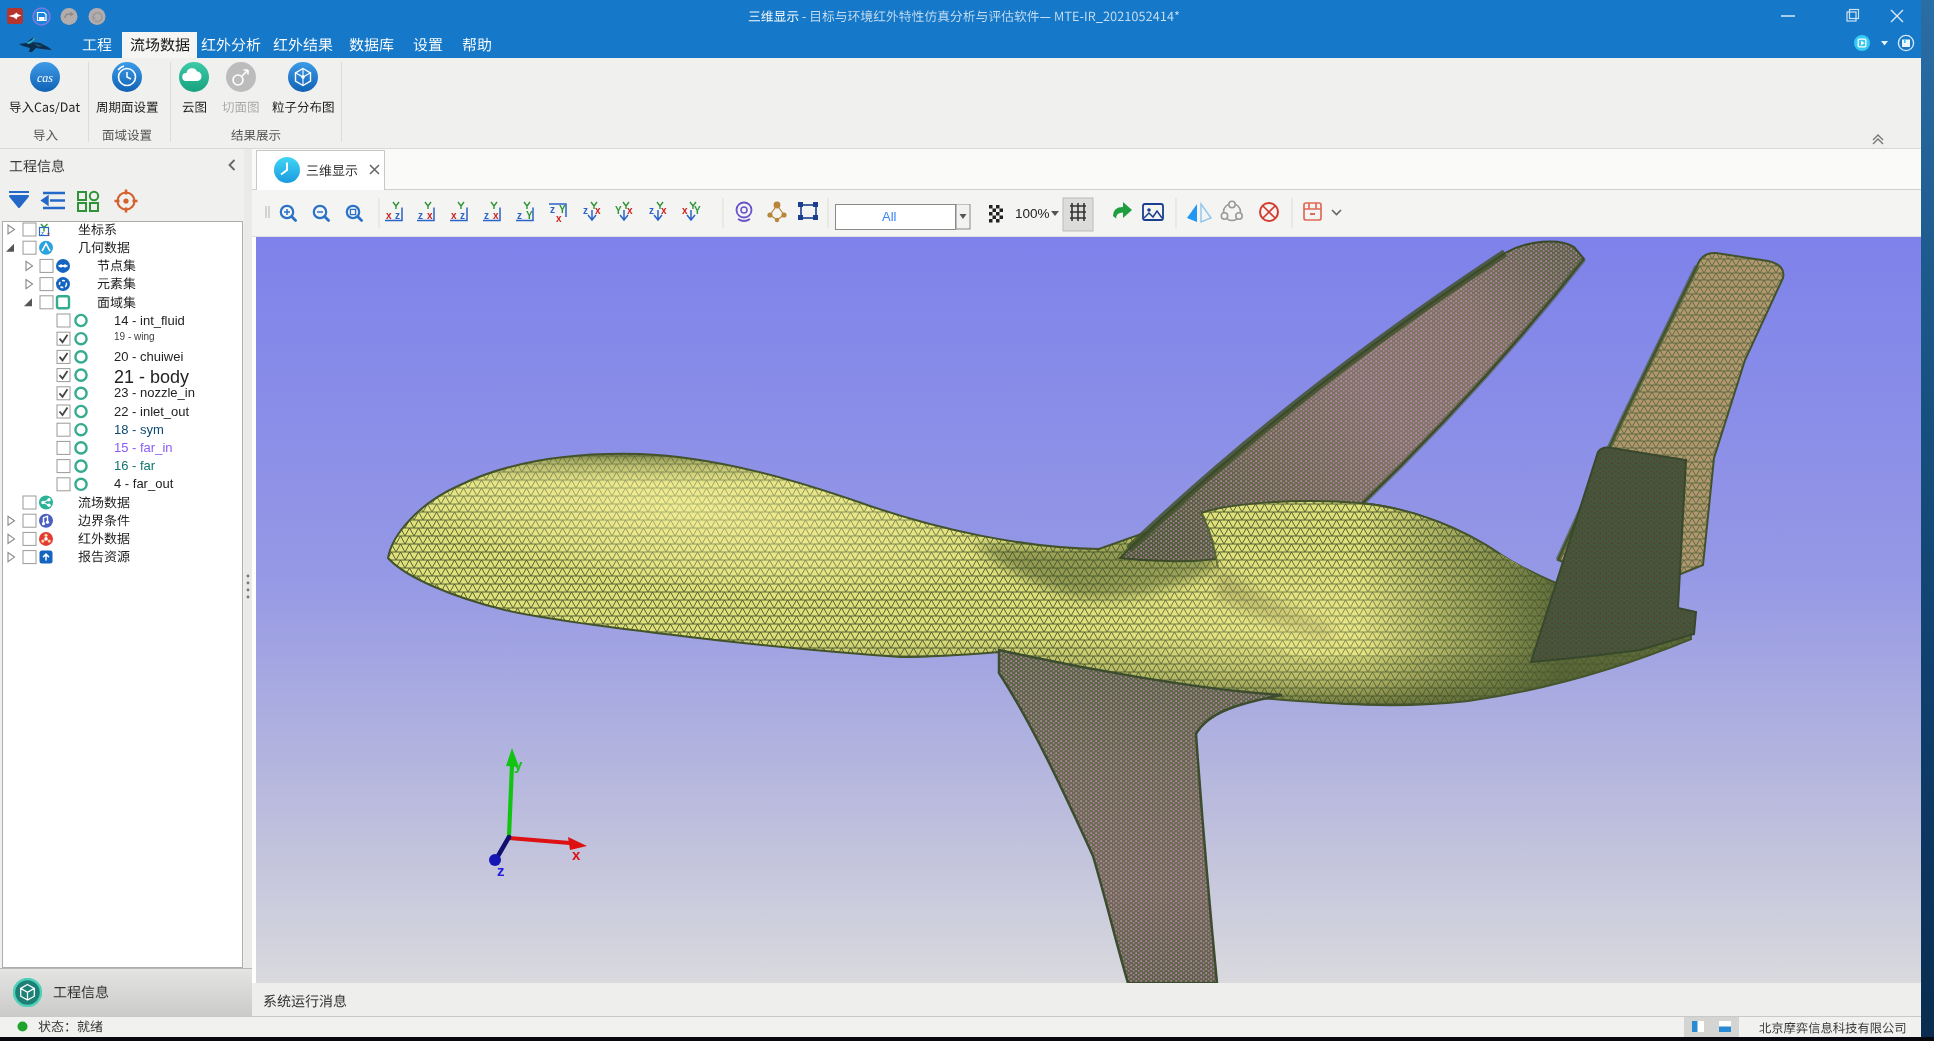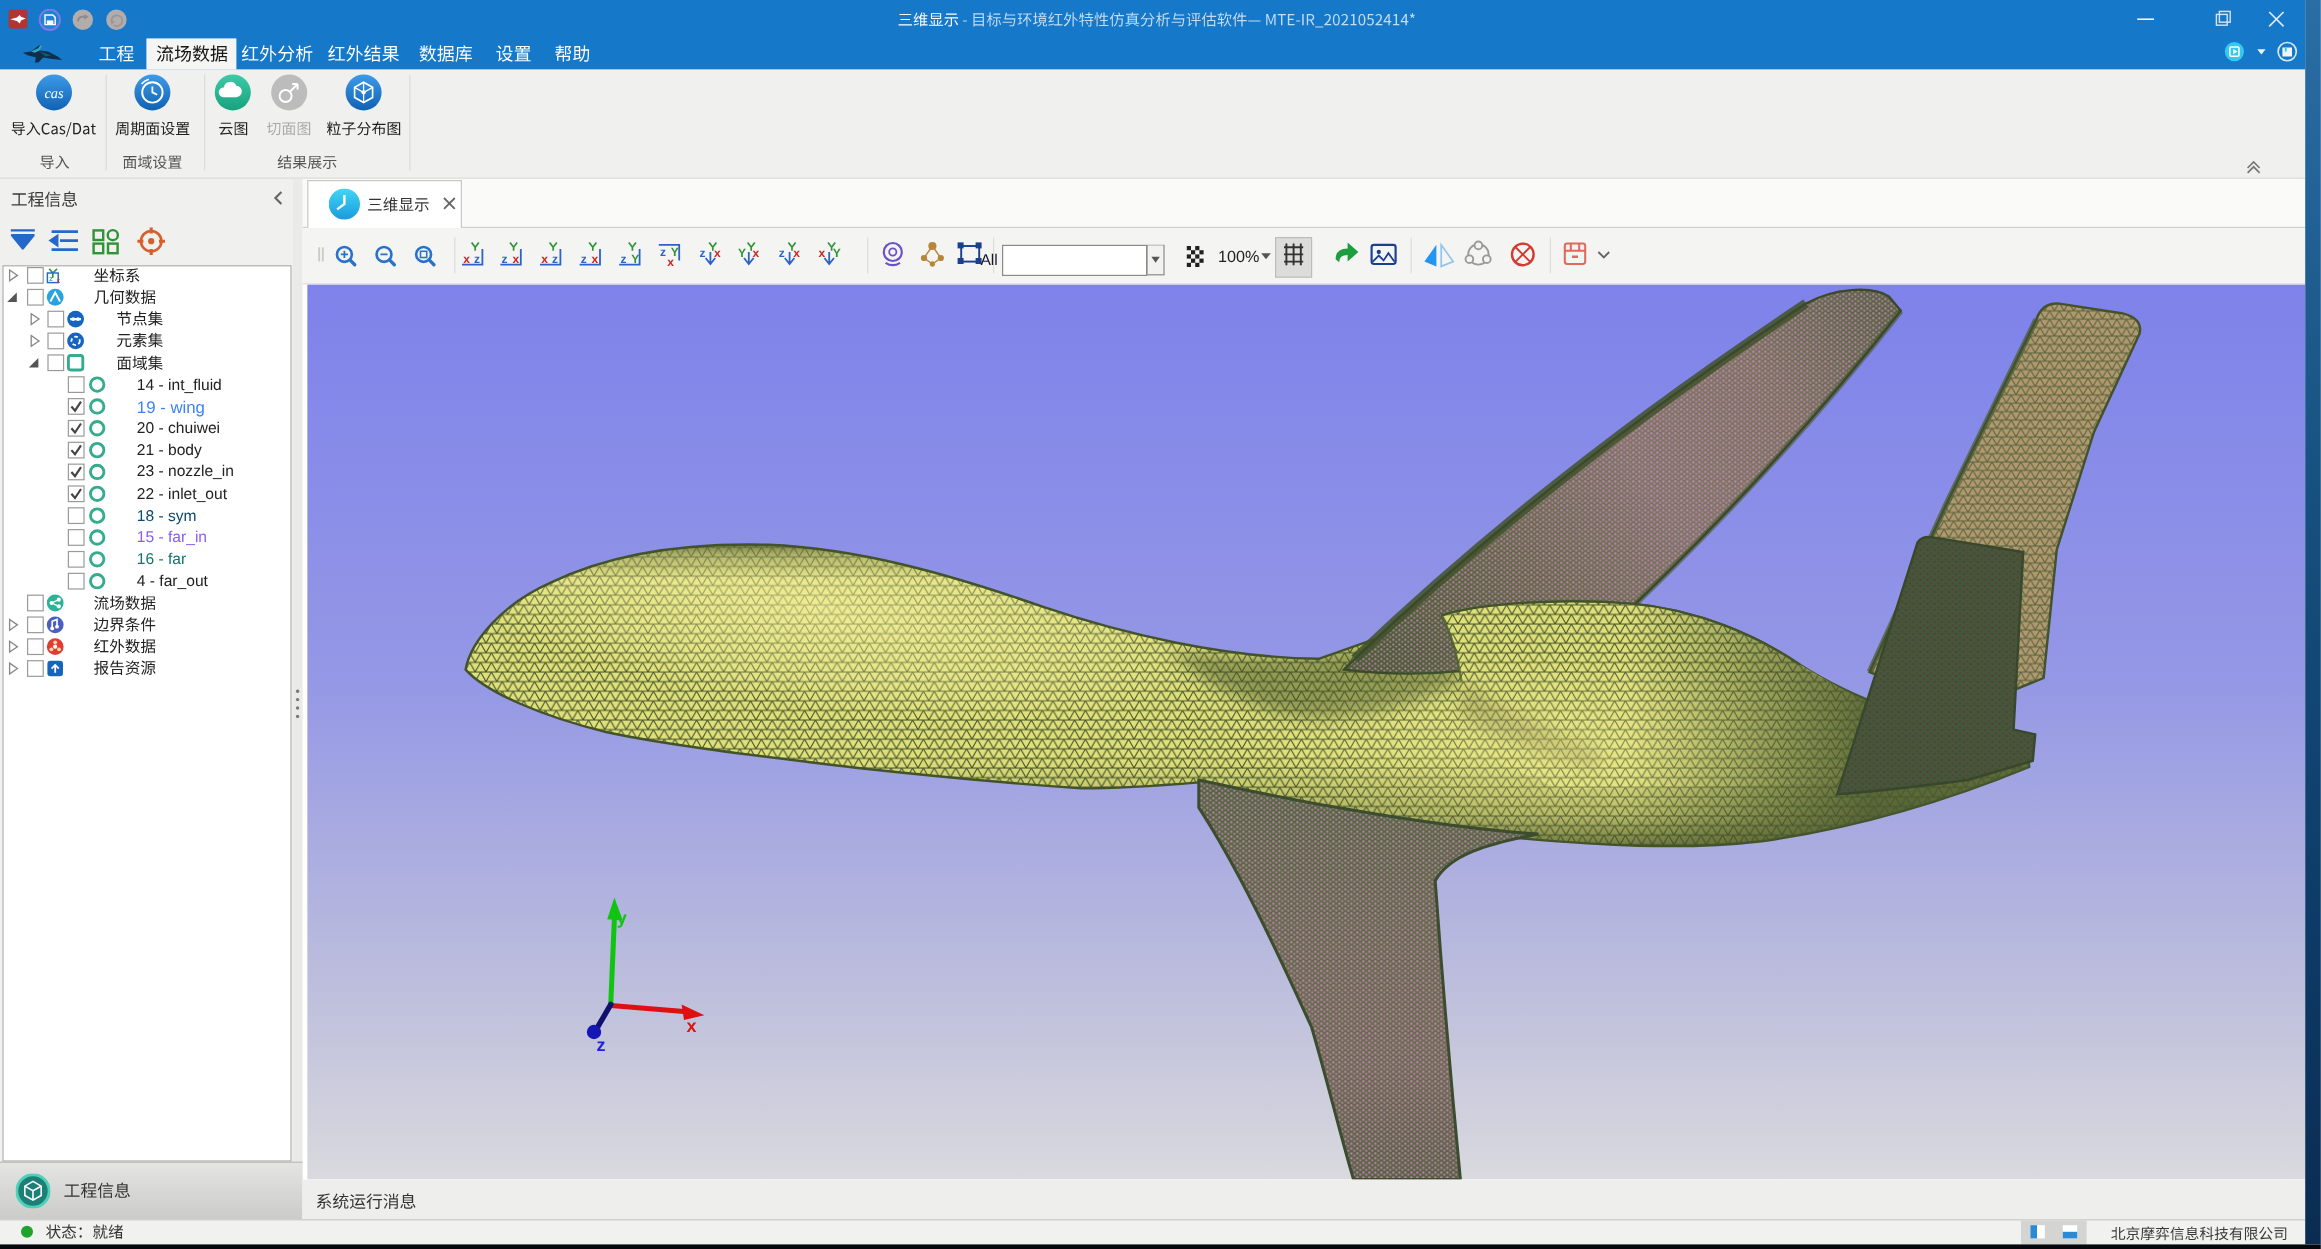--- a/index.html
+++ b/index.html
@@ -193,23 +193,23 @@
 <svg style="position:absolute;left:97.0px;top:257.2px;overflow:visible" width="39" height="18">
       <path d="M1.3 -6.3V-5.4H4.7V1.0H5.7V-5.4H10.0V-2.0C10.0 -1.8 10.0 -1.8 9.7 -1.7C9.5 -1.7 8.6 -1.7 7.6 -1.8C7.7 -1.5 7.9 -1.0 7.9 -0.7C9.2 -0.7 10.0 -0.7 10.4 -0.9C10.9 -1.1 11.0 -1.4 11.0 -2.0V-6.3ZM8.2 -10.9V-9.5H4.8V-10.9H3.8V-9.5H0.7V-8.5H3.8V-7.0H4.8V-8.5H8.2V-7.0H9.3V-8.5H12.3V-9.5H9.3V-10.9Z M16.1 -6.0H22.9V-3.7H16.1ZM17.4 -1.7C17.6 -0.8 17.7 0.3 17.7 0.9L18.7 0.8C18.7 0.2 18.5 -0.9 18.3 -1.7ZM20.1 -1.7C20.5 -0.8 20.9 0.2 21.0 0.9L22.0 0.7C21.8 0.0 21.4 -1.1 21.0 -1.8ZM22.8 -1.8C23.4 -0.9 24.1 0.2 24.4 0.9L25.4 0.5C25.0 -0.2 24.3 -1.3 23.6 -2.1ZM15.3 -2.0C14.9 -1.1 14.2 0.0 13.5 0.6L14.4 1.0C15.1 0.3 15.8 -0.8 16.2 -1.8ZM15.2 -7.0V-2.8H23.9V-7.0H19.9V-8.6H24.8V-9.5H19.9V-10.9H18.9V-7.0Z M32.0 -3.8V-2.9H26.7V-2.1H31.1C29.9 -1.2 28.0 -0.3 26.4 0.1C26.6 0.3 26.9 0.7 27.0 0.9C28.7 0.4 30.6 -0.6 32.0 -1.8V1.0H33.0V-1.8C34.3 -0.7 36.3 0.3 38.0 0.8C38.1 0.5 38.4 0.2 38.6 -0.0C37.0 -0.4 35.1 -1.2 33.9 -2.1H38.3V-2.9H33.0V-3.8ZM32.4 -7.2V-6.3H29.2V-7.2ZM32.1 -10.7C32.3 -10.4 32.5 -9.9 32.7 -9.5H29.7C30.0 -9.9 30.2 -10.4 30.5 -10.8L29.4 -10.9C28.9 -9.8 27.8 -8.3 26.4 -7.3C26.6 -7.1 26.9 -6.8 27.1 -6.6C27.5 -7.0 27.9 -7.3 28.2 -7.7V-3.5H29.2V-3.9H37.9V-4.7H33.3V-5.6H37.0V-6.3H33.3V-7.2H37.0V-7.9H33.3V-8.7H37.5V-9.5H33.7C33.5 -10.0 33.2 -10.5 32.9 -11.0ZM32.4 -7.9H29.2V-8.7H32.4ZM32.4 -5.6V-4.7H29.2V-5.6Z" fill="#222" transform="translate(0,13.3)"></path>
     </svg>
 <svg style="position:absolute;left:97.0px;top:275.4px;overflow:visible" width="39" height="18">
       <path d="M1.9 -9.9V-9.0H11.1V-9.9ZM0.8 -6.3V-5.3H4.1C3.9 -2.9 3.4 -0.8 0.6 0.2C0.8 0.4 1.1 0.8 1.2 1.0C4.3 -0.2 4.9 -2.5 5.1 -5.3H7.6V-0.7C7.6 0.5 7.9 0.8 9.1 0.8C9.3 0.8 10.7 0.8 10.9 0.8C12.1 0.8 12.3 0.2 12.5 -2.0C12.2 -2.1 11.8 -2.3 11.5 -2.5C11.5 -0.5 11.4 -0.1 10.9 -0.1C10.6 -0.1 9.4 -0.1 9.2 -0.1C8.7 -0.1 8.6 -0.2 8.6 -0.7V-5.3H12.2V-6.3Z M21.3 -1.1C22.4 -0.6 23.8 0.3 24.4 0.8L25.2 0.2C24.5 -0.3 23.1 -1.1 22.0 -1.7ZM16.8 -1.7C16.0 -0.9 14.8 -0.3 13.6 0.2C13.8 0.4 14.2 0.7 14.4 0.9C15.5 0.4 16.8 -0.5 17.7 -1.3ZM15.5 -3.8C15.7 -3.9 16.1 -4.0 18.7 -4.1C17.5 -3.6 16.5 -3.2 16.1 -3.1C15.3 -2.8 14.7 -2.7 14.3 -2.6C14.4 -2.4 14.5 -1.9 14.5 -1.8C14.9 -1.9 15.4 -1.9 19.2 -2.1V-0.1C19.2 0.1 19.2 0.1 19.0 0.1C18.8 0.1 18.1 0.1 17.3 0.1C17.4 0.4 17.6 0.7 17.6 1.0C18.6 1.0 19.2 1.0 19.6 0.8C20.1 0.7 20.2 0.4 20.2 -0.1V-2.2L23.4 -2.4C23.8 -2.1 24.1 -1.8 24.3 -1.5L25.0 -2.1C24.5 -2.7 23.4 -3.5 22.5 -4.1L21.7 -3.6C22.0 -3.4 22.3 -3.2 22.6 -3.0L17.3 -2.8C19.1 -3.4 20.9 -4.1 22.6 -5.0L21.9 -5.7C21.5 -5.4 20.9 -5.1 20.4 -4.9L17.4 -4.7C18.1 -5.0 18.8 -5.4 19.4 -5.8L19.1 -6.0H25.4V-6.8H20.0V-7.6H24.0V-8.4H20.0V-9.2H24.7V-10.0H20.0V-10.9H19.0V-10.0H14.4V-9.2H19.0V-8.4H15.1V-7.6H19.0V-6.8H13.7V-6.0H18.3C17.4 -5.5 16.5 -5.0 16.2 -4.9C15.8 -4.8 15.5 -4.7 15.2 -4.7C15.3 -4.4 15.5 -4.0 15.5 -3.8Z M32.0 -3.8V-2.9H26.7V-2.1H31.1C29.9 -1.2 28.0 -0.3 26.4 0.1C26.6 0.3 26.9 0.7 27.0 0.9C28.7 0.4 30.6 -0.6 32.0 -1.8V1.0H33.0V-1.8C34.3 -0.7 36.3 0.3 38.0 0.8C38.1 0.5 38.4 0.2 38.6 -0.0C37.0 -0.4 35.1 -1.2 33.9 -2.1H38.3V-2.9H33.0V-3.8ZM32.4 -7.2V-6.3H29.2V-7.2ZM32.1 -10.7C32.3 -10.4 32.5 -9.9 32.7 -9.5H29.7C30.0 -9.9 30.2 -10.4 30.5 -10.8L29.4 -10.9C28.9 -9.8 27.8 -8.3 26.4 -7.3C26.6 -7.1 26.9 -6.8 27.1 -6.6C27.5 -7.0 27.9 -7.3 28.2 -7.7V-3.5H29.2V-3.9H37.9V-4.7H33.3V-5.6H37.0V-6.3H33.3V-7.2H37.0V-7.9H33.3V-8.7H37.5V-9.5H33.7C33.5 -10.0 33.2 -10.5 32.9 -11.0ZM32.4 -7.9H29.2V-8.7H32.4ZM32.4 -5.6V-4.7H29.2V-5.6Z" fill="#222" transform="translate(0,13.3)"></path>
     </svg>
 <svg style="position:absolute;left:97.0px;top:293.6px;overflow:visible" width="39" height="18">
       <path d="M5.1 -4.3H7.8V-2.9H5.1ZM5.1 -5.1V-6.6H7.8V-5.1ZM5.1 -2.1H7.8V-0.6H5.1ZM0.8 -10.1V-9.1H5.8C5.7 -8.6 5.5 -8.0 5.4 -7.5H1.4V1.0H2.3V0.4H10.7V1.0H11.6V-7.5H6.4L6.9 -9.1H12.3V-10.1ZM2.3 -0.6V-6.6H4.2V-0.6ZM10.7 -0.6H8.7V-6.6H10.7Z M16.8 -1.3 17.1 -0.4C18.3 -0.8 20.0 -1.2 21.5 -1.7L21.4 -2.5C19.7 -2.1 18.0 -1.6 16.8 -1.3ZM18.4 -6.1H20.1V-3.9H18.4ZM17.6 -6.9V-3.1H20.9V-6.9ZM13.5 -1.7 13.8 -0.7C14.9 -1.2 16.1 -1.9 17.3 -2.5L17.1 -3.4L15.8 -2.8V-6.8H17.0V-7.7H15.8V-10.8H14.9V-7.7H13.6V-6.8H14.9V-2.3C14.4 -2.1 13.9 -1.8 13.5 -1.7ZM24.2 -6.9C23.9 -5.6 23.5 -4.5 23.0 -3.5C22.8 -4.8 22.6 -6.4 22.6 -8.1H25.3V-9.0H24.6L25.2 -9.6C24.9 -9.9 24.2 -10.5 23.6 -10.9L23.1 -10.4C23.6 -10.0 24.3 -9.4 24.6 -9.0H22.6L22.5 -10.9H21.6L21.6 -9.0H17.3V-8.1H21.7C21.7 -5.9 21.9 -3.9 22.2 -2.3C21.5 -1.3 20.6 -0.4 19.6 0.3C19.8 0.4 20.1 0.8 20.3 0.9C21.1 0.3 21.8 -0.4 22.5 -1.2C22.9 0.2 23.5 1.0 24.2 1.0C25.1 1.0 25.3 0.5 25.5 -1.3C25.3 -1.4 25.0 -1.6 24.8 -1.8C24.7 -0.4 24.6 0.1 24.4 0.1C23.9 0.1 23.5 -0.7 23.2 -2.2C24.0 -3.5 24.6 -5.0 25.1 -6.7Z M32.0 -3.8V-2.9H26.7V-2.1H31.1C29.9 -1.2 28.0 -0.3 26.4 0.1C26.6 0.3 26.9 0.7 27.0 0.9C28.7 0.4 30.6 -0.6 32.0 -1.8V1.0H33.0V-1.8C34.3 -0.7 36.3 0.3 38.0 0.8C38.1 0.5 38.4 0.2 38.6 -0.0C37.0 -0.4 35.1 -1.2 33.9 -2.1H38.3V-2.9H33.0V-3.8ZM32.4 -7.2V-6.3H29.2V-7.2ZM32.1 -10.7C32.3 -10.4 32.5 -9.9 32.7 -9.5H29.7C30.0 -9.9 30.2 -10.4 30.5 -10.8L29.4 -10.9C28.9 -9.8 27.8 -8.3 26.4 -7.3C26.6 -7.1 26.9 -6.8 27.1 -6.6C27.5 -7.0 27.9 -7.3 28.2 -7.7V-3.5H29.2V-3.9H37.9V-4.7H33.3V-5.6H37.0V-6.3H33.3V-7.2H37.0V-7.9H33.3V-8.7H37.5V-9.5H33.7C33.5 -10.0 33.2 -10.5 32.9 -11.0ZM32.4 -7.9H29.2V-8.7H32.4ZM32.4 -5.6V-4.7H29.2V-5.6Z" fill="#222" transform="translate(0,13.3)"></path>
     </svg>
 <div class="abs" style="left:114px;top:312.5px;font-size:13px;color:#222;white-space:nowrap">14 - int_fluid</div>
-<div class="abs" style="left:114px;top:330.7px;font-size:14px;color:#3b82f6;white-space:nowrap">19 - wing</div>
+<div class="abs" style="left:114px;top:330.7px;font-size:10px;color:#404040;white-space:nowrap">19 - wing</div>
 <div class="abs" style="left:114px;top:348.9px;font-size:13px;color:#222;white-space:nowrap">20 - chuiwei</div>
-<div class="abs" style="left:114px;top:367.1px;font-size:13px;color:#222;white-space:nowrap">21 - body</div>
+<div class="abs" style="left:114px;top:367.1px;font-size:18px;color:#222;white-space:nowrap">21 - body</div>
 <div class="abs" style="left:114px;top:385.29999999999995px;font-size:13px;color:#222;white-space:nowrap">23 - nozzle_in</div>
 <div class="abs" style="left:114px;top:403.5px;font-size:13px;color:#222;white-space:nowrap">22 - inlet_out</div>
 <div class="abs" style="left:114px;top:421.7px;font-size:13px;color:#0c4a6e;white-space:nowrap">18 - sym</div>
 <div class="abs" style="left:114px;top:439.9px;font-size:13px;color:#8b5cf6;white-space:nowrap">15 - far_in</div>
 <div class="abs" style="left:114px;top:458.1px;font-size:13px;color:#0f766e;white-space:nowrap">16 - far</div>
 <div class="abs" style="left:114px;top:476.29999999999995px;font-size:13px;color:#222;white-space:nowrap">4 - far_out</div>
 <svg style="position:absolute;left:78.0px;top:493.8px;overflow:visible" width="52" height="18">
       <path d="M7.5 -4.7V0.5H8.4V-4.7ZM5.2 -4.7V-3.4C5.2 -2.2 5.0 -0.7 3.4 0.4C3.7 0.5 4.0 0.8 4.1 1.0C5.9 -0.2 6.1 -1.9 6.1 -3.3V-4.7ZM9.8 -4.7V-0.6C9.8 0.2 9.9 0.4 10.1 0.6C10.2 0.8 10.5 0.8 10.8 0.8C10.9 0.8 11.3 0.8 11.4 0.8C11.6 0.8 11.9 0.8 12.1 0.7C12.2 0.6 12.3 0.4 12.4 0.2C12.5 -0.1 12.5 -0.8 12.5 -1.3C12.3 -1.4 12.0 -1.5 11.8 -1.7C11.8 -1.1 11.8 -0.6 11.8 -0.4C11.8 -0.2 11.7 -0.1 11.7 -0.0C11.6 0.0 11.5 0.0 11.4 0.0C11.3 0.0 11.1 0.0 11.0 0.0C10.9 0.0 10.8 0.0 10.8 -0.0C10.7 -0.1 10.7 -0.2 10.7 -0.5V-4.7ZM1.1 -10.1C1.9 -9.6 2.8 -8.9 3.3 -8.4L3.9 -9.2C3.4 -9.6 2.5 -10.3 1.7 -10.8ZM0.5 -6.5C1.4 -6.1 2.4 -5.5 2.9 -5.0L3.4 -5.8C2.9 -6.3 1.9 -6.9 1.0 -7.2ZM0.8 0.2 1.7 0.9C2.4 -0.3 3.3 -2.0 4.0 -3.3L3.3 -4.0C2.6 -2.5 1.5 -0.8 0.8 0.2ZM7.3 -10.7C7.5 -10.3 7.7 -9.7 7.8 -9.2H4.1V-8.3H6.7C6.1 -7.6 5.4 -6.7 5.2 -6.5C4.9 -6.3 4.5 -6.2 4.3 -6.1C4.4 -5.9 4.5 -5.4 4.5 -5.2C4.9 -5.3 5.5 -5.4 10.9 -5.7C11.1 -5.4 11.4 -5.1 11.5 -4.8L12.3 -5.3C11.8 -6.1 10.8 -7.3 10.0 -8.2L9.3 -7.7C9.6 -7.4 9.9 -6.9 10.3 -6.5L6.2 -6.3C6.7 -6.9 7.3 -7.7 7.8 -8.3H12.3V-9.2H8.8C8.7 -9.7 8.4 -10.4 8.2 -10.9Z M18.3 -5.6C18.5 -5.7 18.9 -5.8 19.5 -5.8H20.4C19.9 -4.4 18.9 -3.2 17.7 -2.4L17.6 -3.2L16.2 -2.6V-6.8H17.6V-7.7H16.2V-10.8H15.2V-7.7H13.7V-6.8H15.2V-2.3C14.6 -2.1 14.0 -1.8 13.5 -1.7L13.8 -0.7C14.9 -1.1 16.4 -1.7 17.7 -2.3L17.7 -2.4C17.9 -2.2 18.3 -2.0 18.4 -1.8C19.7 -2.7 20.7 -4.1 21.3 -5.8H22.4C21.6 -3.0 20.1 -0.9 17.9 0.5C18.1 0.6 18.5 0.9 18.7 1.0C20.9 -0.4 22.4 -2.7 23.3 -5.8H24.2C24.0 -2.0 23.7 -0.5 23.4 -0.1C23.2 0.0 23.1 0.1 22.9 0.1C22.7 0.1 22.2 0.1 21.6 0.0C21.8 0.3 21.9 0.7 21.9 0.9C22.5 0.9 23.0 1.0 23.3 0.9C23.7 0.9 23.9 0.8 24.2 0.5C24.6 -0.1 24.9 -1.7 25.2 -6.2C25.2 -6.4 25.2 -6.7 25.2 -6.7H20.0C21.3 -7.5 22.6 -8.6 24.0 -9.8L23.3 -10.4L23.1 -10.3H17.9V-9.4H22.1C20.9 -8.4 19.7 -7.5 19.2 -7.2C18.7 -6.9 18.3 -6.6 17.9 -6.6C18.1 -6.3 18.3 -5.9 18.3 -5.6Z M31.8 -10.7C31.5 -10.2 31.1 -9.4 30.8 -8.9L31.4 -8.6C31.8 -9.1 32.2 -9.7 32.6 -10.3ZM27.1 -10.3C27.5 -9.8 27.8 -9.0 27.9 -8.6L28.7 -8.9C28.6 -9.4 28.2 -10.1 27.9 -10.6ZM31.3 -3.4C31.0 -2.7 30.6 -2.1 30.1 -1.6C29.6 -1.9 29.1 -2.1 28.6 -2.3C28.8 -2.7 29.0 -3.0 29.2 -3.4ZM27.4 -2.0C28.1 -1.7 28.8 -1.4 29.4 -1.1C28.6 -0.5 27.6 -0.1 26.5 0.2C26.7 0.4 26.9 0.7 27.0 0.9C28.2 0.6 29.3 0.1 30.2 -0.7C30.7 -0.4 31.1 -0.1 31.4 0.1L32.0 -0.6C31.7 -0.8 31.3 -1.0 30.9 -1.2C31.6 -2.0 32.1 -2.9 32.4 -4.0L31.9 -4.2L31.7 -4.2H29.6L29.9 -4.9L29.0 -5.0C28.9 -4.8 28.8 -4.5 28.7 -4.2H26.9V-3.4H28.3C28.0 -2.9 27.7 -2.4 27.4 -2.0ZM29.3 -10.9V-8.5H26.6V-7.7H29.0C28.4 -6.9 27.4 -6.0 26.5 -5.7C26.7 -5.5 26.9 -5.1 27.0 -4.9C27.8 -5.3 28.7 -6.1 29.3 -6.8V-5.3H30.3V-7.0C30.9 -6.6 31.7 -6.0 32.0 -5.7L32.5 -6.4C32.2 -6.6 31.1 -7.3 30.4 -7.7H32.9V-8.5H30.3V-10.9ZM34.2 -10.8C33.9 -8.5 33.3 -6.3 32.3 -5.0C32.5 -4.8 32.8 -4.5 33.0 -4.4C33.3 -4.9 33.6 -5.4 33.9 -6.1C34.2 -4.8 34.5 -3.6 35.0 -2.6C34.3 -1.4 33.3 -0.4 31.9 0.3C32.0 0.5 32.3 0.9 32.4 1.1C33.7 0.4 34.7 -0.5 35.5 -1.7C36.2 -0.6 37.0 0.3 38.0 0.9C38.1 0.7 38.4 0.3 38.6 0.2C37.5 -0.4 36.7 -1.4 36.0 -2.6C36.7 -3.9 37.2 -5.5 37.4 -7.5H38.3V-8.4H34.6C34.8 -9.1 35.0 -9.9 35.1 -10.7ZM36.5 -7.5C36.3 -6.0 36.0 -4.7 35.5 -3.6C35.0 -4.8 34.7 -6.1 34.4 -7.5Z M45.3 -3.1V1.1H46.1V0.5H50.2V1.0H51.1V-3.1H48.5V-4.7H51.5V-5.6H48.5V-7.0H51.0V-10.3H44.1V-6.4C44.1 -4.4 44.0 -1.5 42.7 0.5C42.9 0.6 43.3 0.9 43.5 1.0C44.6 -0.6 44.9 -2.8 45.0 -4.7H47.6V-3.1ZM45.1 -9.5H50.1V-7.8H45.1ZM45.1 -7.0H47.6V-5.6H45.1L45.1 -6.4ZM46.1 -0.3V-2.3H50.2V-0.3ZM41.2 -10.9V-8.3H39.5V-7.4H41.2V-4.5C40.5 -4.3 39.9 -4.1 39.4 -4.0L39.6 -3.1L41.2 -3.5V-0.2C41.2 0.0 41.1 0.1 41.0 0.1C40.8 0.1 40.3 0.1 39.7 0.1C39.8 0.3 40.0 0.7 40.0 0.9C40.8 1.0 41.3 0.9 41.6 0.8C42.0 0.6 42.1 0.4 42.1 -0.2V-3.8L43.6 -4.3L43.4 -5.2L42.1 -4.8V-7.4H43.5V-8.3H42.1V-10.9Z" fill="#222" transform="translate(0,13.3)"></path>
     </svg>
 <svg style="position:absolute;left:78.0px;top:512.0px;overflow:visible" width="52" height="18">
@@ -302,21 +302,21 @@
       <rect x="545" y="15" width="15" height="13" fill="none" stroke="#1a3f8f" stroke-width="1.6"></rect>
       <g fill="#1a3f8f">
         <rect x="542" y="12" width="5" height="5"></rect>
         <rect x="557" y="12" width="5" height="5"></rect>
         <rect x="542" y="25" width="5" height="5"></rect>
         <rect x="557" y="25" width="5" height="5"></rect>
       </g>
       <line x1="572" y1="8" x2="572" y2="38" stroke="#dddddb" stroke-width="1"></line>
     </svg>
 <div class="abs" style="left:835px;top:204px;width:121px;height:26px;background:#fff;border:1px solid #8a8a88"></div>
-<div class="abs" style="left:817px;top:209px;font-size:13px;color:#0f172a">All</div>
+<div class="abs" style="left:882px;top:209px;font-size:13px;color:#3b82f6">All</div>
 <svg class="abs" style="left:956px;top:204px" width="15" height="26">
       <rect x="0" y="0" width="14" height="25" fill="#f2f2f0" stroke="#8a8a88"></rect>
       <path d="M3.5 10 h7 l-3.5 5 z" fill="#555"></path>
     </svg>
 <svg class="abs" style="left:985px;top:190px" width="400" height="47" viewBox="0 0 400 47">
 <g fill="#222">
         <rect x="4" y="15" width="3.5" height="3.5"></rect>
         <rect x="11" y="15" width="3.5" height="3.5"></rect>
         <rect x="7.5" y="18.5" width="3.5" height="3.5"></rect>
         <rect x="14.5" y="18.5" width="3.5" height="3.5"></rect>

